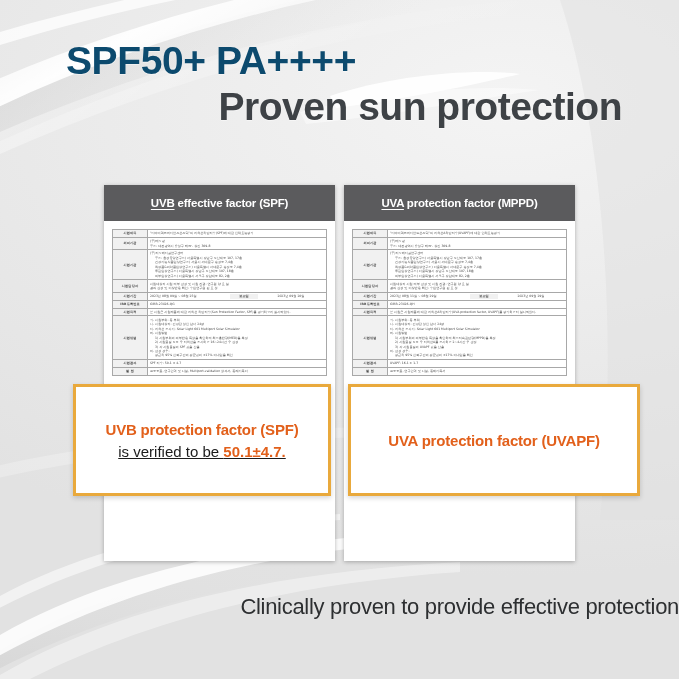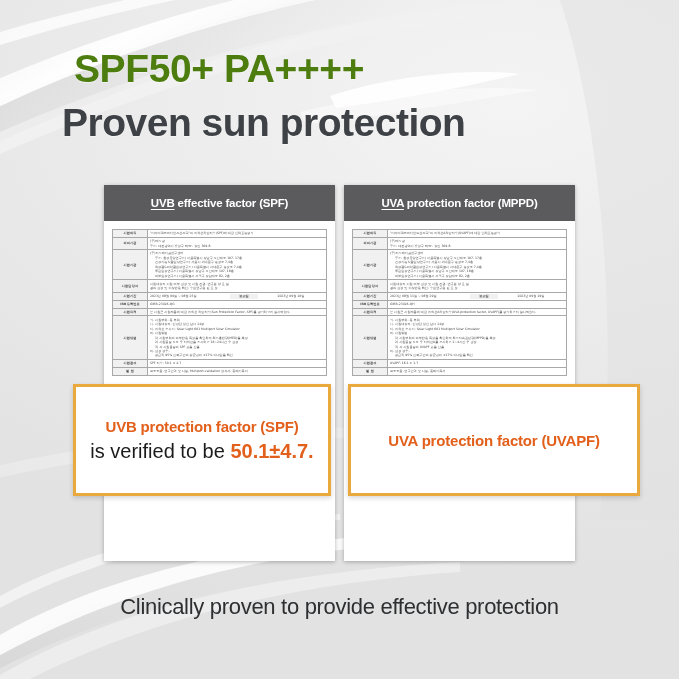--- a/index.html
+++ b/index.html
@@ -16,28 +16,29 @@
     position:absolute;inset:0;
     background:
       radial-gradient(120% 70% at 75% 15%, #f4f4f4 0%, #eaeaea 55%, #e2e2e2 100%),
       linear-gradient(180deg,#eeeeee 0%,#e6e6e6 40%,#ededed 100%);
   }
   #bg svg{position:absolute;inset:0;width:679px;height:679px;}
 
   
   .headline-wrap{position:absolute;left:62px;top:36px;width:560px;}
   .h1-orange{
-    font-size:39px;font-weight:bold;color:#4d7c0f;
-    letter-spacing:-0.4px;line-height:1.06;margin:12px;
+    font-size:39px;font-weight:bold;color:#0c4a6e;
+    letter-spacing:-0.4px;line-height:1.06;margin:4px;
     text-shadow:0 1px 0 rgba(255,255,255,.45);
   }
   .h1-dark{
     font-size:39px;font-weight:bold;color:#3E4246;
     letter-spacing:-0.5px;line-height:1.12;margin:4px 0 0 0;
     text-shadow:0 1px 0 rgba(255,255,255,.45);
+    text-align:right;
   }
 
   
   .cards{position:absolute;left:104px;top:185px;width:471px;height:376px;}
   .card{
     position:absolute;top:0;width:231px;height:376px;
     background:#ffffff;
     box-shadow:0 1px 4px rgba(0,0,0,.28);
   }
   .card.left{left:0;}
@@ -88,27 +89,27 @@
     display:flex;flex-direction:column;align-items:center;justify-content:center;
     box-sizing:border-box;
   }
   .callout.left{left:73px;top:384px;width:258px;height:112px;}
   .callout.right{left:348px;top:384px;width:292px;height:112px;}
   .callout .line1{
     color:#E2601B;font-size:15px;font-weight:bold;letter-spacing:-0.2px;
     white-space:nowrap;
   }
   .callout .line2{
-    color:#1c1c1c;font-size:20px;margin-top:5px;white-space:nowrap;
+    color:#1c1c1c;font-size:15px;margin-top:5px;white-space:nowrap;text-decoration:underline;
   }
   .callout .line2 b{color:#E2601B;font-weight:bold;}
 
   
   .caption{
-    position:absolute;left:0;right:0;top:594px;text-align:center;
+    position:absolute;left:0;right:0;top:594px;text-align:right;
     font-size:22px;color:#2d2f31;letter-spacing:-0.3px;
   }
 </style>
 </head>
 <body>
 
 <div id="bg">
   <div class="base"></div>
   <svg viewBox="0 0 679 679">
     <defs>

